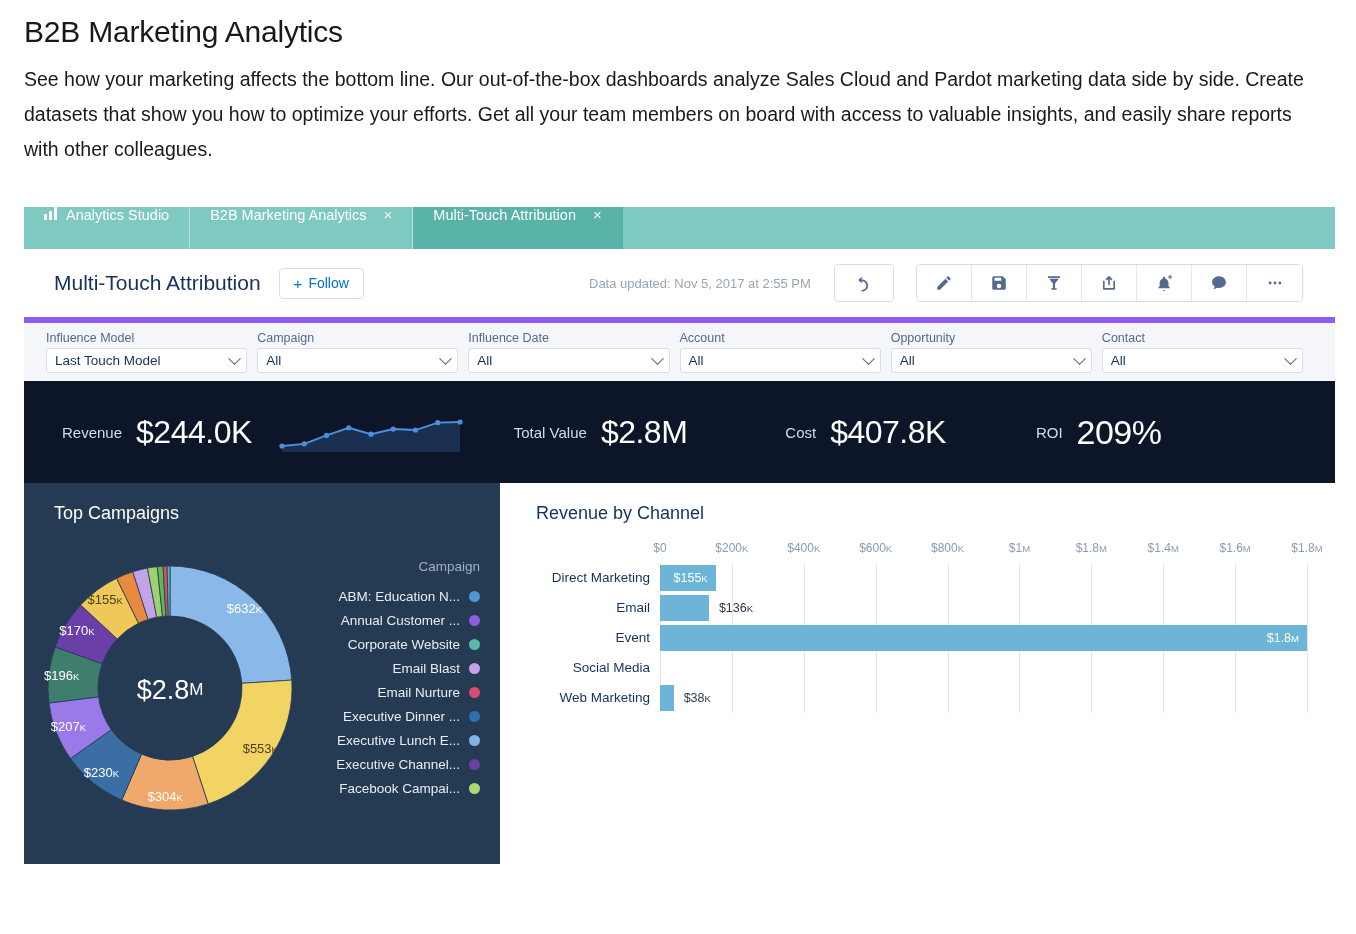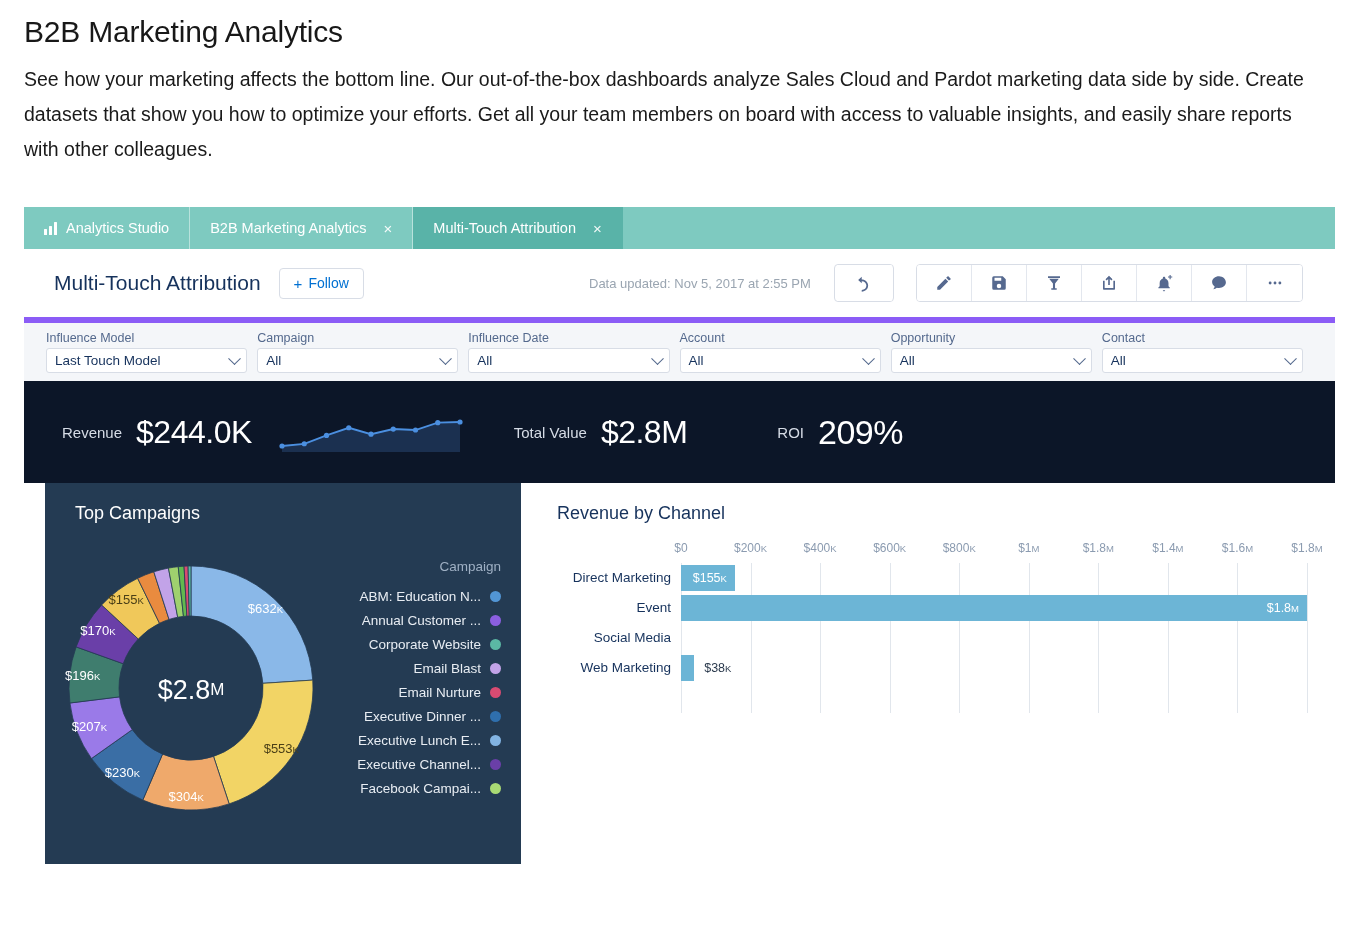--- a/index.html
+++ b/index.html
@@ -28,21 +28,21 @@
     width: 1311px; height: 657px;
     background: #ffffff; overflow: hidden;
   }
 
   
   .tabstrip {
     display: flex; height: 42px; background: #7ecac0;
     font-size: 14.5px;
   }
   .tab {
-    display: flex; align-items: center; gap: 9px;
+    display: flex; align-items: flex-start; gap: 9px;
     padding: 0 20px; color: #ffffff; height: 100%;
     border-right: 1px solid rgba(255,255,255,0.45);
     white-space: nowrap; cursor: pointer;
   }
   .tab.active { background: #59b3a8; border-right-color: transparent; }
   .tab .tclose { font-size: 15px; opacity: .92; margin-left: 8px; line-height: 1; }
   .bars-ico { display: inline-flex; align-items: flex-end; gap: 2px; height: 13px; }
   .bars-ico i { display: block; width: 3px; background: #fff; border-radius: .5px; }
   .bars-ico i:nth-child(1) { height: 6px; }
   .bars-ico i:nth-child(2) { height: 9px; }
@@ -110,21 +110,21 @@
   .kpi .kval { font-size: 32px; font-weight: 400; margin-left: 14px; letter-spacing: -0.5px; }
   .spark { margin-left: 26px; width: 186px; height: 40px; }
   .kpi.tv { margin-left: 50px; }
   .kpi.cost { margin-left: 98px; }
   .kpi.roi { margin-left: 90px; }
   .kpi.roi .kval { font-size: 34px; }
 
   
   .panels { display: flex; height: 381px; }
   .panel-left {
-    width: 476px; background: #243b53; padding: 20px 0 0 30px; position: relative; margin-left: 21px;
+    width: 476px; background: #243b53; padding: 20px 0 0 30px; position: relative;
   }
   .panel-right { flex: 1; background: #ffffff; padding: 20px 0 0 36px; position: relative; }
   .ptitle { font-size: 18px; color: #ffffff; font-weight: 400; }
   .panel-right .ptitle { color: #16325c; }
 
   
   .donut-area { position: absolute; left: 6px; top: 72px; width: 280px; height: 270px; }
   .donut-center {
     position: absolute; left: 0; top: 0; width: 280px; height: 270px;
     display: flex; align-items: center; justify-content: center;
@@ -322,20 +322,24 @@
           <circle cx="70.75" cy="15.759999999999998" r="2.6" fill="#4b8fe0"></circle>
           <circle cx="93" cy="22.16" r="2.6" fill="#4b8fe0"></circle>
           <circle cx="115.25" cy="17.04" r="2.6" fill="#4b8fe0"></circle>
           <circle cx="137.5" cy="18" r="2.6" fill="#4b8fe0"></circle>
           <circle cx="159.75" cy="10.64" r="2.6" fill="#4b8fe0"></circle>
           <circle cx="182" cy="10" r="2.6" fill="#4b8fe0"></circle>
         </svg>
       <div class="kpi tv">
         <span class="klabel">Total Value</span>
         <span class="kval">$2.8M</span>
+      </div>
+      <div class="kpi cost">
+        <span class="klabel">Cost</span>
+        <span class="kval">$407.8K</span>
       </div>
       <div class="kpi roi">
         <span class="klabel">ROI</span>
         <span class="kval">209%</span>
       </div>
     </div>
 
     <div class="panels">
 
       <div class="panel-left">
@@ -441,20 +445,25 @@
               <div class="bc-grid" style="left: 77.7778%;"></div>
               <div class="bc-grid" style="left: 88.8889%;"></div>
               <div class="bc-grid" style="left: 100%;"></div>
               <div class="bc-row">
                 <div class="bc-name">Direct Marketing</div>
                 <div class="bc-bar" style="width: 8.61111%; background: rgb(108, 181, 214);">
                   <div class="bc-in"><span>$155</span><span class="u">K</span></div>
                 </div>
               </div>
               <div class="bc-row">
+                <div class="bc-name">Email</div>
+                <div class="bc-bar" style="width: 7.55556%; background: rgb(108, 181, 214);"></div>
+                <div class="bc-out" style="left: calc(7.55556% + 10px);"><span>$136</span><span class="u">K</span></div>
+              </div>
+              <div class="bc-row">
                 <div class="bc-name">Event</div>
                 <div class="bc-bar" style="width: 100%; background: rgb(108, 181, 214);">
                   <div class="bc-in"><span>$1.8</span><span class="u">M</span></div>
                 </div>
               </div>
               <div class="bc-row">
                 <div class="bc-name">Social Media</div>
               </div>
               <div class="bc-row">
                 <div class="bc-name">Web Marketing</div>

